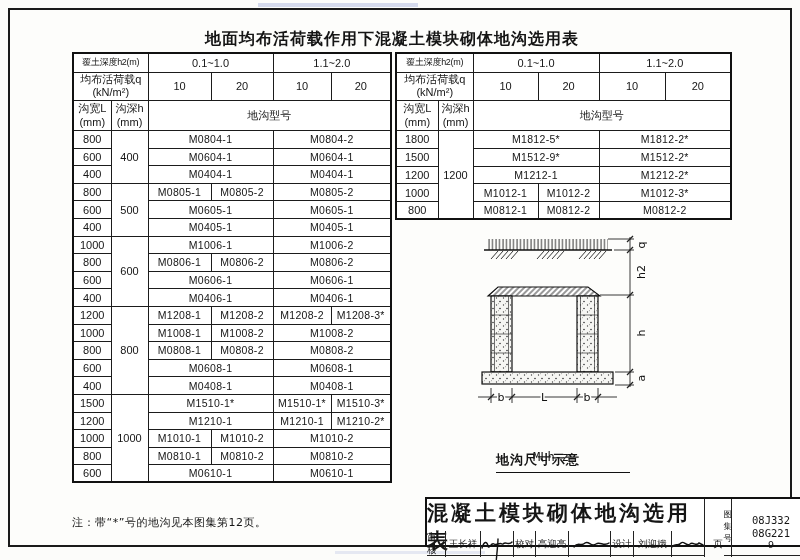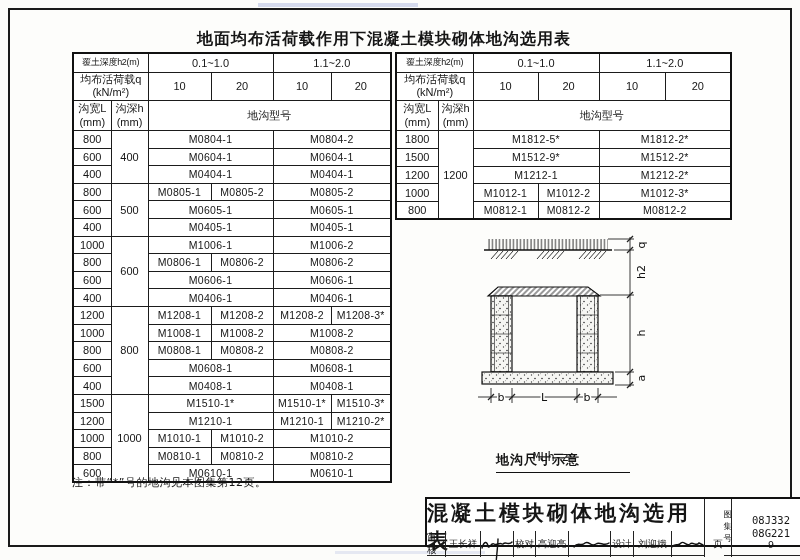--- a/index.html
+++ b/index.html
@@ -1,39 +1,39 @@
 <!DOCTYPE html>
 <html><head>
 <meta charset="utf-8">
 <style>
   html,body{margin:0;padding:0;background:#e8e8e6;}
   .page{position:relative;width:800px;height:560px;background:#fcfcfa;overflow:hidden;
         font-family:"DejaVu Sans","Liberation Sans",sans-serif;color:#151515;}
   .frame{position:absolute;left:8px;top:8px;width:784px;height:539px;
          border:2px solid #1a1a1a;box-sizing:border-box;background:#fdfdfb;}
-  .main-title{position:absolute;left:44px;top:29px;width:680px;text-align:center;
+  .main-title{position:absolute;left:52px;top:29px;width:680px;text-align:center;
               font-size:16px;font-weight:bold;letter-spacing:1px;}
   
   .tbl-wrap{position:absolute;border-radius:12px;}
   .sel-table{border-collapse:collapse;table-layout:fixed;width:100%;background:#fff;
              border:2px solid #111;}
   .sel-table td{border:1px solid #1b1b1b;text-align:center;vertical-align:middle;
                 padding:0;overflow:hidden;white-space:nowrap;
                 font-size:11px;font-family:"Liberation Sans","DejaVu Sans",sans-serif;}
   .sel-table .hr1{height:19px;}
   .sel-table .hr2{height:26px;}
   .sel-table .hr3{height:30px;}
   #left-table .br{height:17.6px;}
   #right-table .br{height:17.8px;}
   .sel-table td.small{font-size:9px;letter-spacing:-0.3px;}
   .sel-table td.model{font-size:10.5px;letter-spacing:0.3px;}
   .sel-table td.num{font-size:11px;}
   .twoline span{display:block;font-size:11px;line-height:1.25;}
   
-  .note{position:absolute;left:72px;top:475px;font-size:11px;letter-spacing:0.5px;text-align:right;}
+  .note{position:absolute;left:72px;top:515px;font-size:11px;letter-spacing:0.5px;text-align:right;}
   
   .diag-caption{position:absolute;left:496px;top:451px;width:134px;text-align:left;
                 font-size:13px;font-weight:bold;border-bottom:1.5px solid #111;
                 padding-bottom:3px;letter-spacing:1px;}
   .diag-sub{position:absolute;left:496px;top:450px;width:110px;text-align:center;
             font-size:12px;font-family:"DejaVu Sans Mono","Liberation Mono",monospace;}
   
   .tblock{position:absolute;left:425px;top:497px;width:387px;height:50px;
           border:2px solid #111;box-sizing:border-box;background:#fff;}
   .tb-row1{display:grid;grid-template-columns:278px 27px 1fr;height:32px;}

